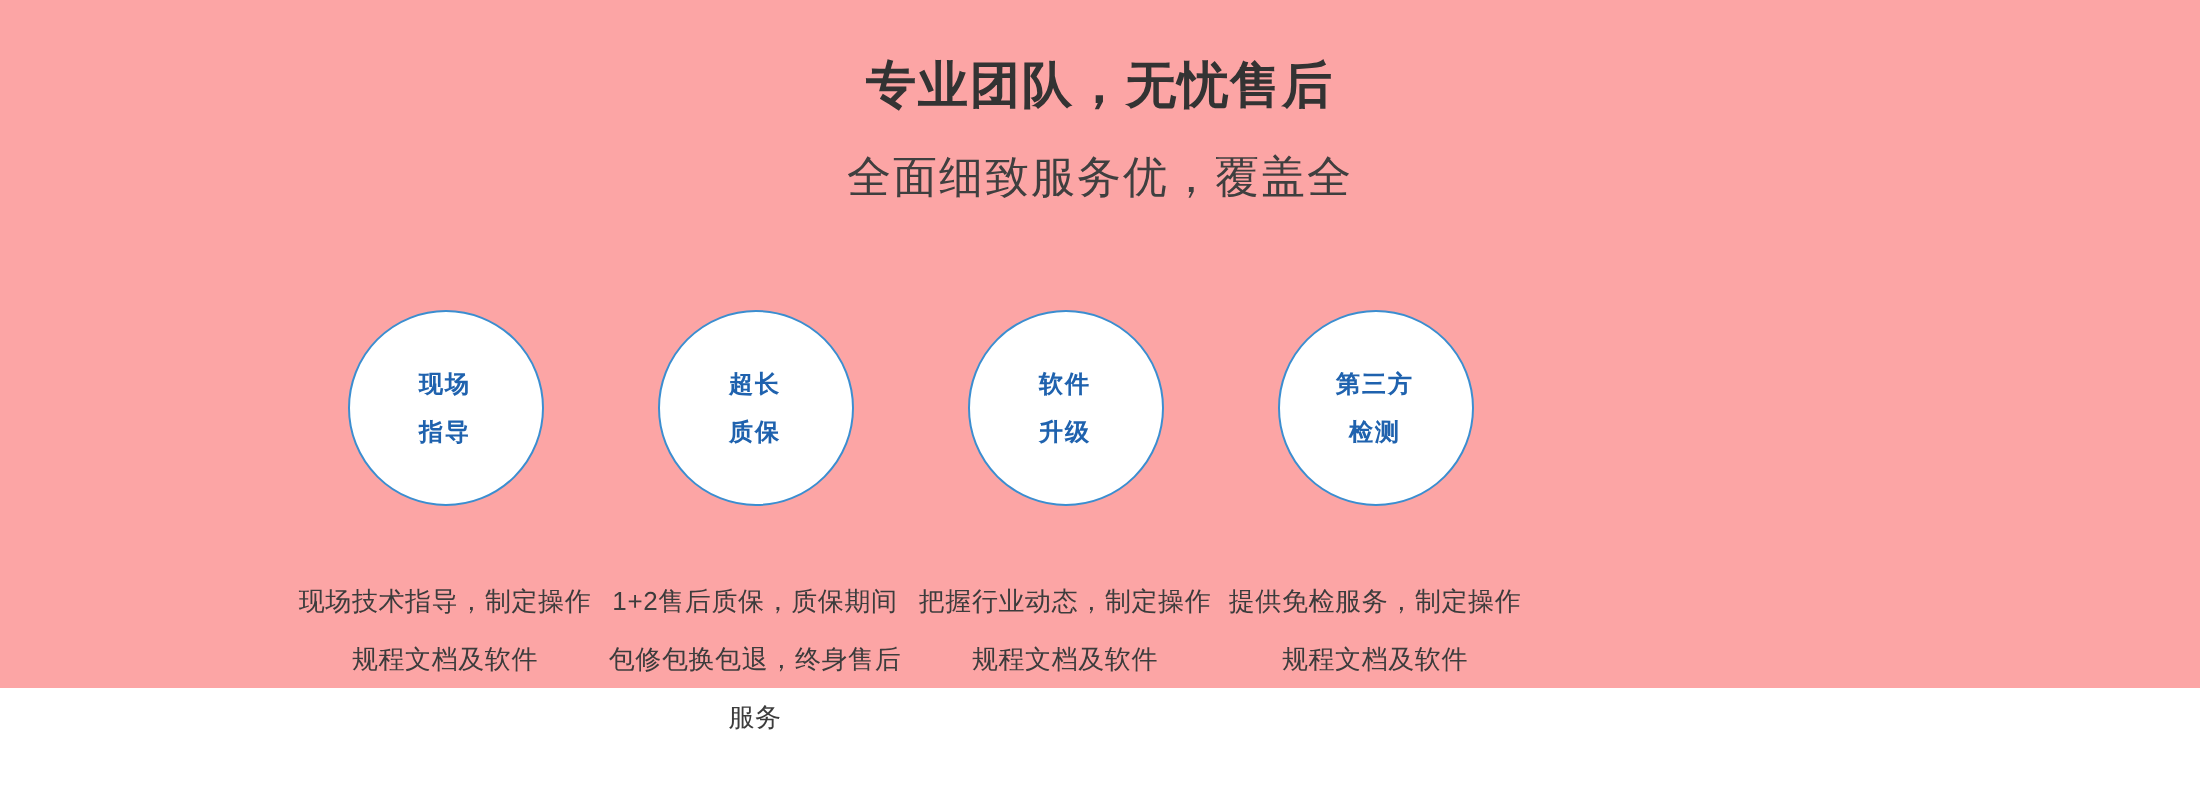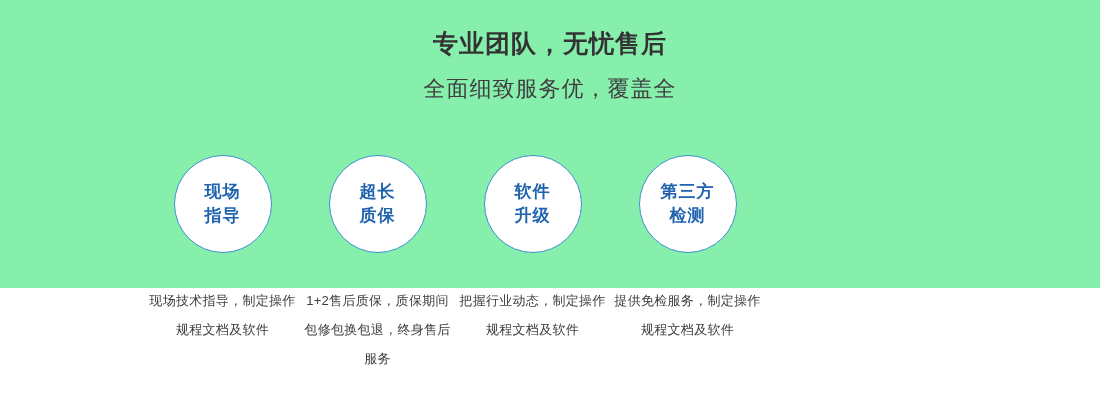--- a/index.html
+++ b/index.html
@@ -10,22 +10,22 @@
     width: 1100px;
     height: 404px;
     background: #ffffff;
     font-family: "Liberation Sans", "DejaVu Sans", sans-serif;
     overflow: hidden;
   }
 
   .page {
     position: relative;
     width: 1100px;
-    height: 288px;
-    background: #86efac;
+    height: 344px;
+    background: #fca5a5;
   }
 
   
   .heading {
     position: absolute;
     top: 26px;
     left: 0;
     width: 1100px;
     text-align: center;
   }
@@ -74,21 +74,21 @@
     border-radius: 50%;
     box-sizing: border-box;
     display: flex;
     flex-direction: column;
     align-items: center;
     justify-content: center;
     background: #ffffff;
   }
 
   .circle-line {
-    font-size: 17px;
+    font-size: 12px;
     font-weight: bold;
     color: #1f62ae;
     line-height: 24px;
     letter-spacing: 1px;
     white-space: nowrap;
   }
 
   .caption {
     margin-top: 33px;
     width: 152px;

